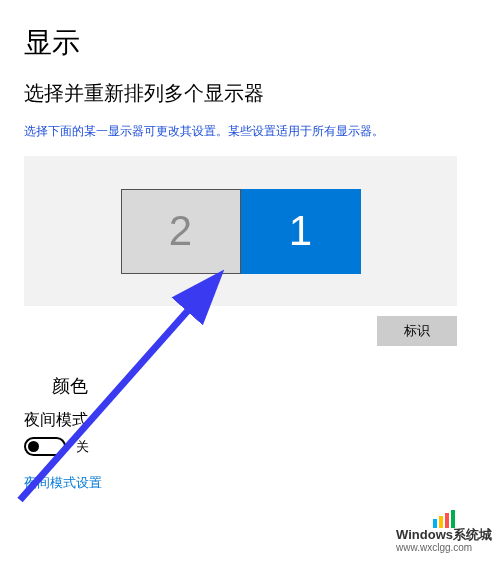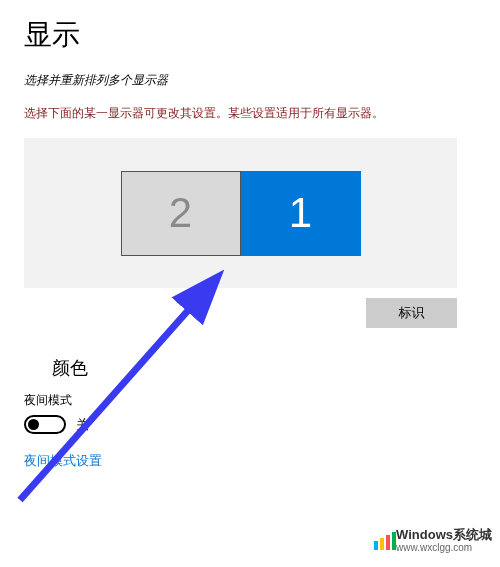--- a/index.html
+++ b/index.html
@@ -9,38 +9,37 @@
     }
     body {
       font-family: "Microsoft YaHei", "Segoe UI", sans-serif;
       background: #fff;
       width: 500px;
       height: 567px;
       position: relative;
       overflow: hidden;
     }
     .container {
-      padding: 16px 24px 0 24px;
+      padding: 24px 24px 0 24px;
     }
     .page-title {
       font-size: 28px;
       font-weight: 400;
       color: #000;
       margin-bottom: 18px;
     }
     .section-title {
-      font-size: 12px;
+      font-size: 20px;
       font-weight: 400;
       color: #000;
       margin-bottom: 16px;
-      font-style: italic;
     }
     .description {
       font-size: 12px;
-      color: #7f1d1d;
+      color: #1d4ed8;
       margin-bottom: 16px;
     }
     .display-arrangement {
       background: #f2f2f2;
       width: 433px;
       height: 150px;
       display: flex;
       align-items: center;
       justify-content: center;
       margin-bottom: 10px;
@@ -69,35 +68,35 @@
       display: flex;
       justify-content: flex-end;
       gap: 10px;
       width: 433px;
       margin-bottom: 28px;
     }
     .btn {
       background: #cccccc;
       border: none;
       padding: 6px 0;
-      width: 91px;
+      width: 80px;
       font-size: 13px;
       font-family: inherit;
       cursor: pointer;
       text-align: center;
     }
     .color-title {
       font-size: 18px;
       font-weight: 400;
       color: #000;
       margin-bottom: 12px;
       margin-left: 28px;
     }
     .toggle-label {
-      font-size: 12px;
+      font-size: 16px;
       color: #000;
       margin-bottom: 6px;
     }
     .toggle-row {
       display: flex;
       align-items: center;
       gap: 10px;
       margin-bottom: 18px;
     }
     .toggle-switch {
@@ -134,20 +133,21 @@
       pointer-events: none;
       z-index: 5;
     }
     .watermark {
       position: absolute;
       right: 8px;
       bottom: 14px;
       display: flex;
       align-items: center;
       gap: 0;
+      flex-direction: column;
     }
     .watermark-bars {
       display: flex;
       align-items: flex-end;
       gap: 2px;
       height: 20px;
     }
     .watermark-bar {
       width: 4px;
     }

